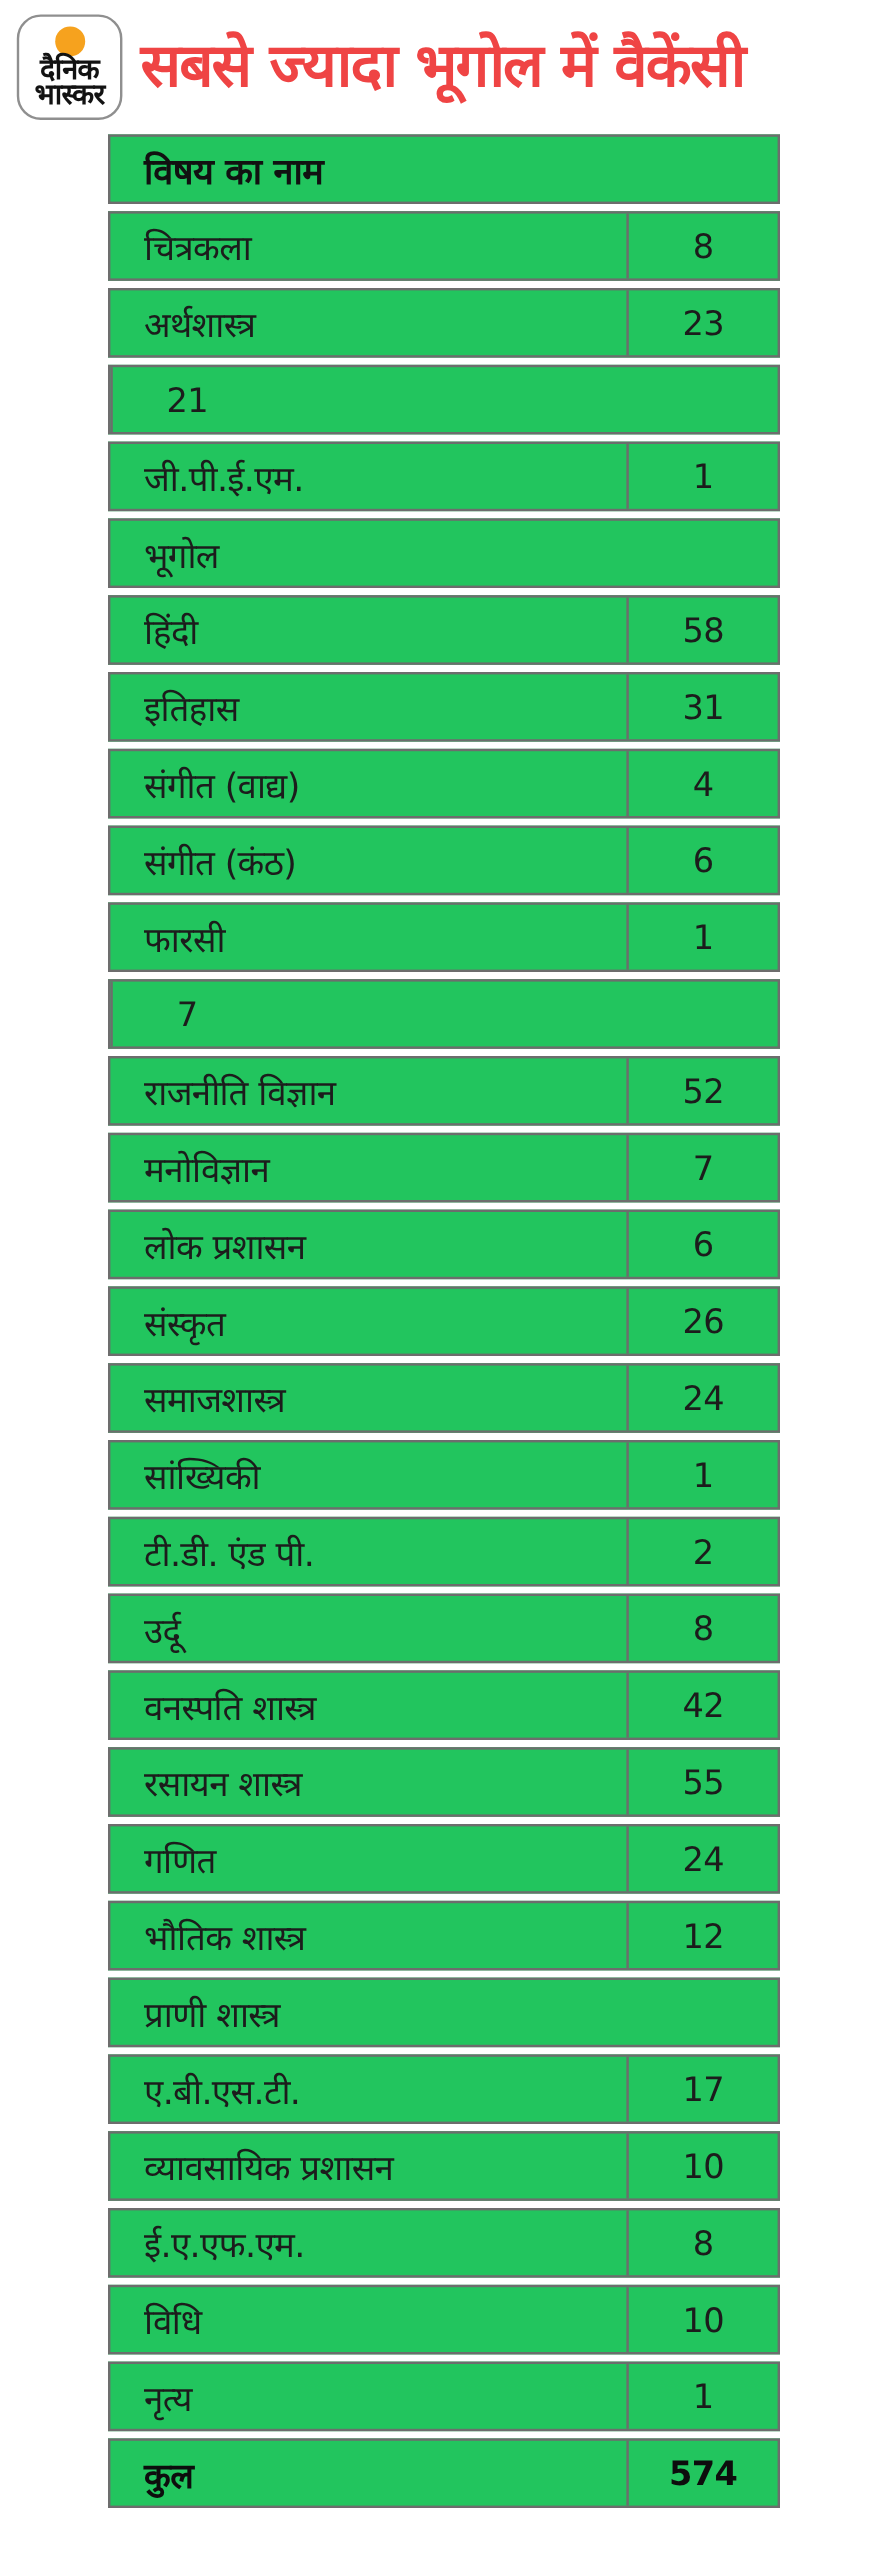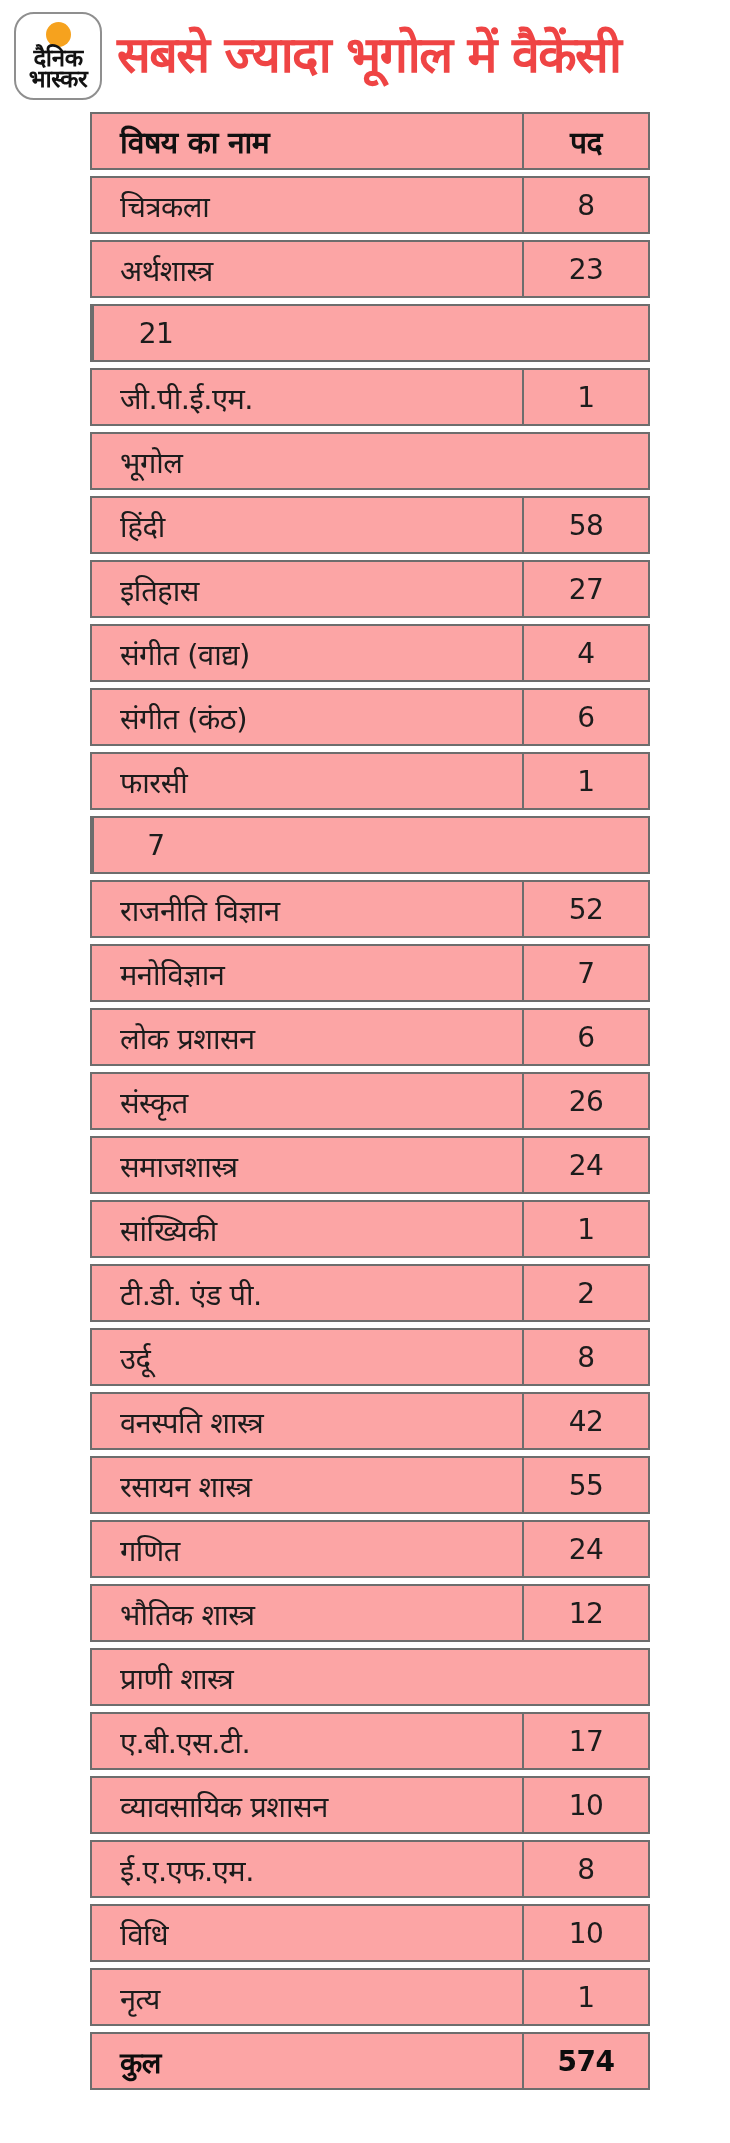--- a/index.html
+++ b/index.html
@@ -58,21 +58,21 @@
   
   .vacancy-table {
     position: absolute;
     left: 90px; top: 112px;
     width: 560px;
   }
   .t-row {
     display: flex;
     height: 58px;
     margin-bottom: 6px;
-    background: #fca5a5;
+    background: #22c55e;
     border: 2px solid #6d6d6d;
     box-sizing: border-box;
     align-items: stretch;
   }
   .cell {
     display: flex;
     align-items: center;
     font-size: 29px;
     color: #1c1c1c;
     letter-spacing: -0.5px;
@@ -108,21 +108,20 @@
     <div class="logo-dot" style="background: rgb(246, 162, 30);"></div>
     <div class="logo-text">दैनिक</div>
     <div class="logo-text">भास्कर</div>
   </div>
   <div class="page-title">सबसे ज्यादा भूगोल में वैकेंसी</div>
 </div>
 
 <div class="vacancy-table">
   <div class="t-row head">
     <div class="cell subject">विषय का नाम</div>
-    <div class="cell posts">पद</div>
   </div>
 
   <div>
       <div class="t-row">
         <div class="cell subject">चित्रकला</div>
         <div class="cell posts">8</div>
       </div>
       <div class="t-row">
         <div class="cell subject">अर्थशास्त्र</div>
         <div class="cell posts">23</div>
@@ -136,21 +135,21 @@
       </div>
       <div class="t-row">
         <div class="cell subject">भूगोल</div>
       </div>
       <div class="t-row">
         <div class="cell subject">हिंदी</div>
         <div class="cell posts">58</div>
       </div>
       <div class="t-row">
         <div class="cell subject">इतिहास</div>
-        <div class="cell posts">27</div>
+        <div class="cell posts">31</div>
       </div>
       <div class="t-row">
         <div class="cell subject">संगीत (वाद्य)</div>
         <div class="cell posts">4</div>
       </div>
       <div class="t-row">
         <div class="cell subject">संगीत (कंठ)</div>
         <div class="cell posts">6</div>
       </div>
       <div class="t-row">

